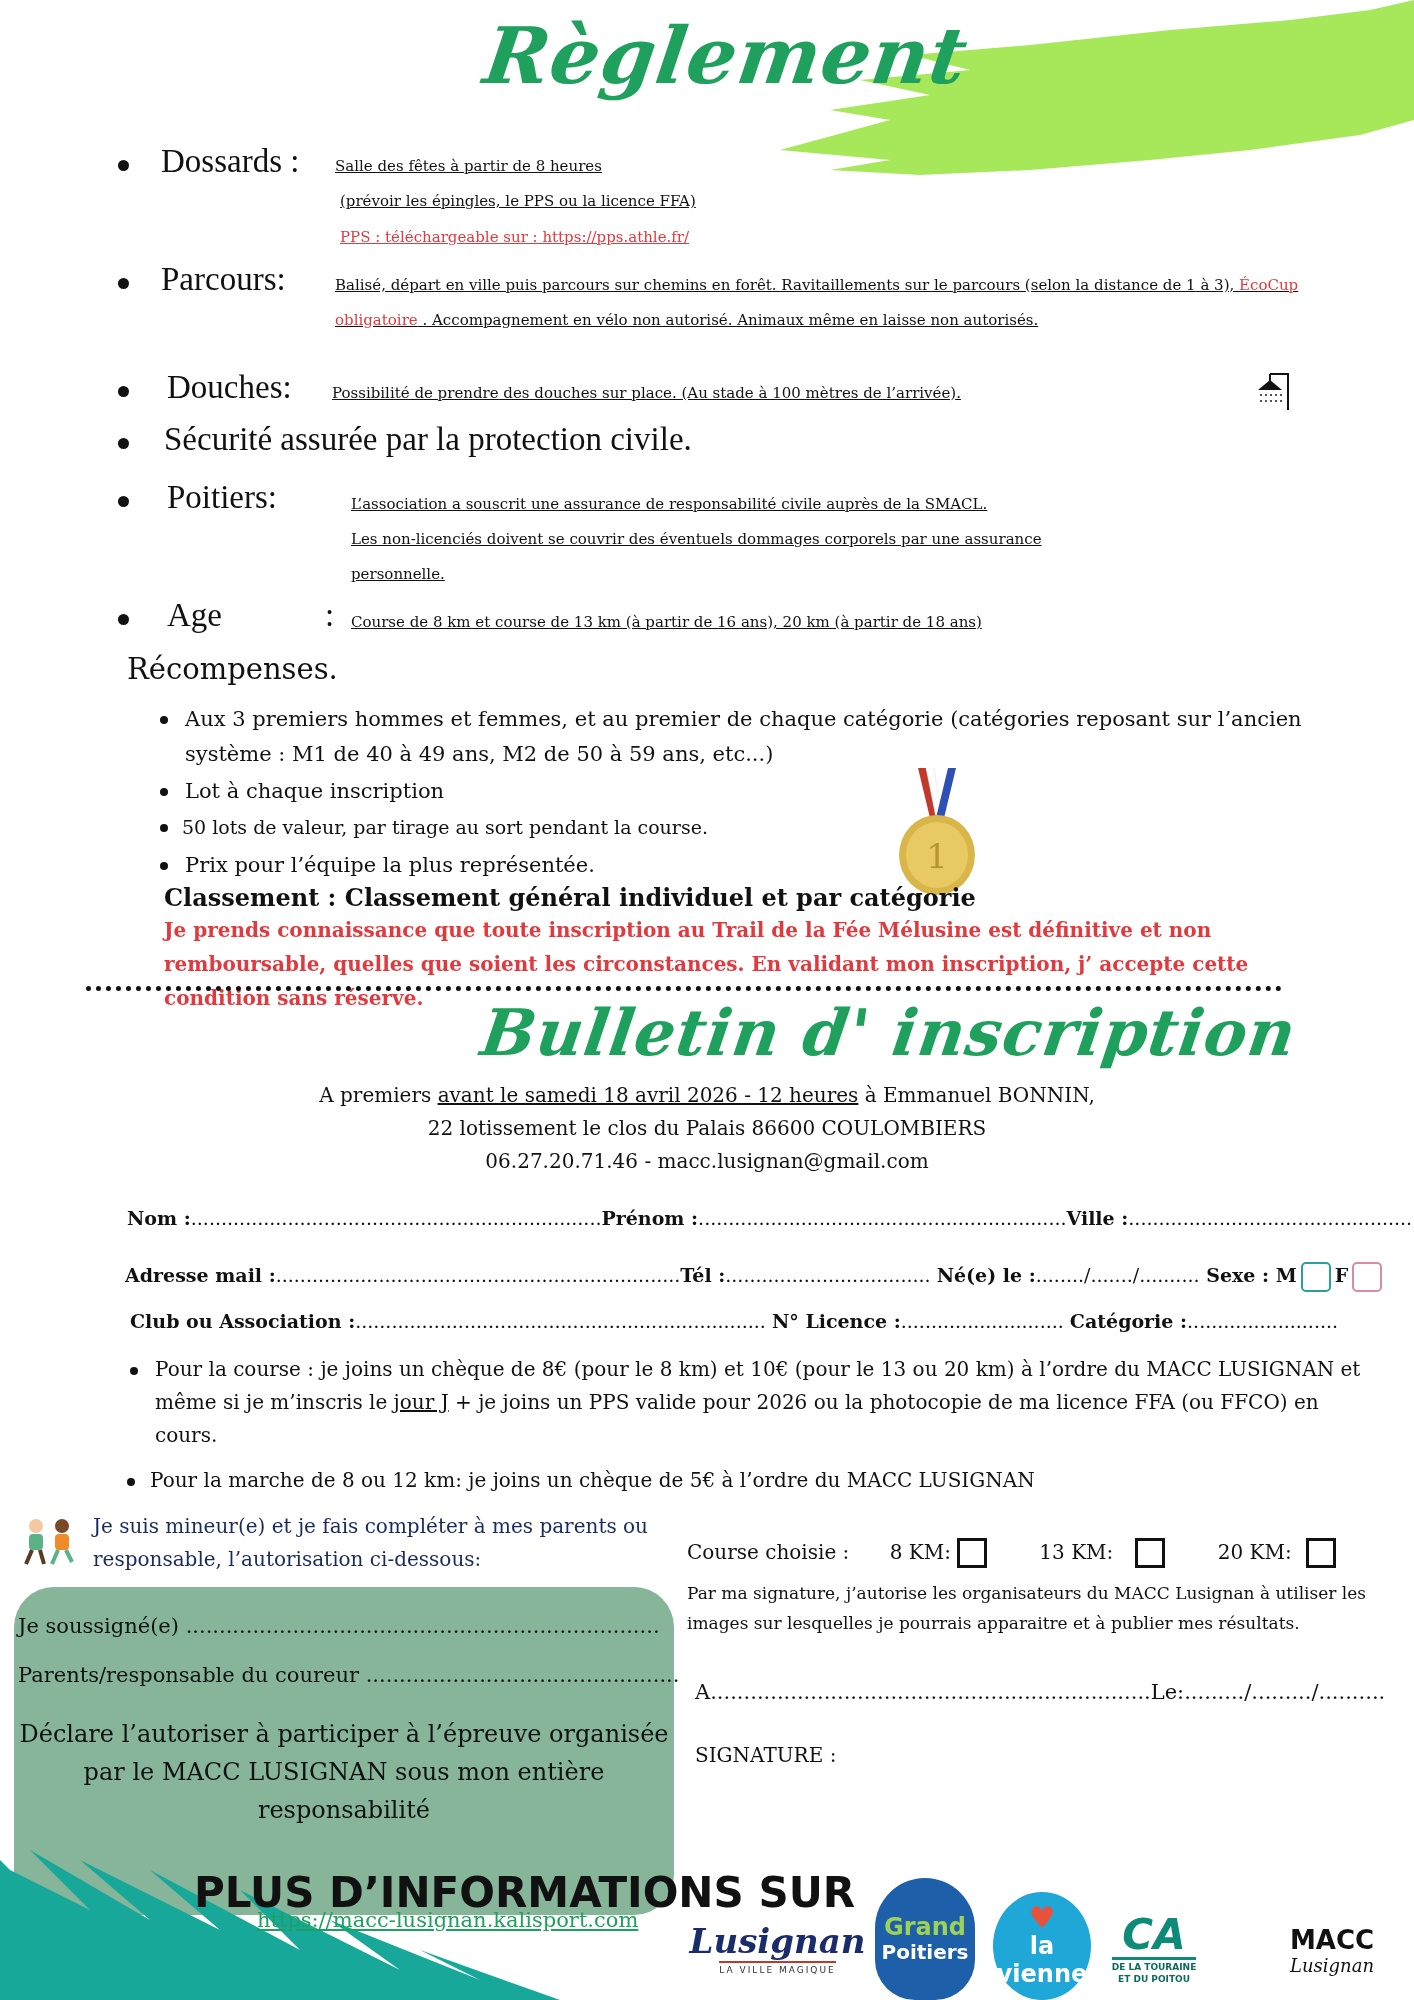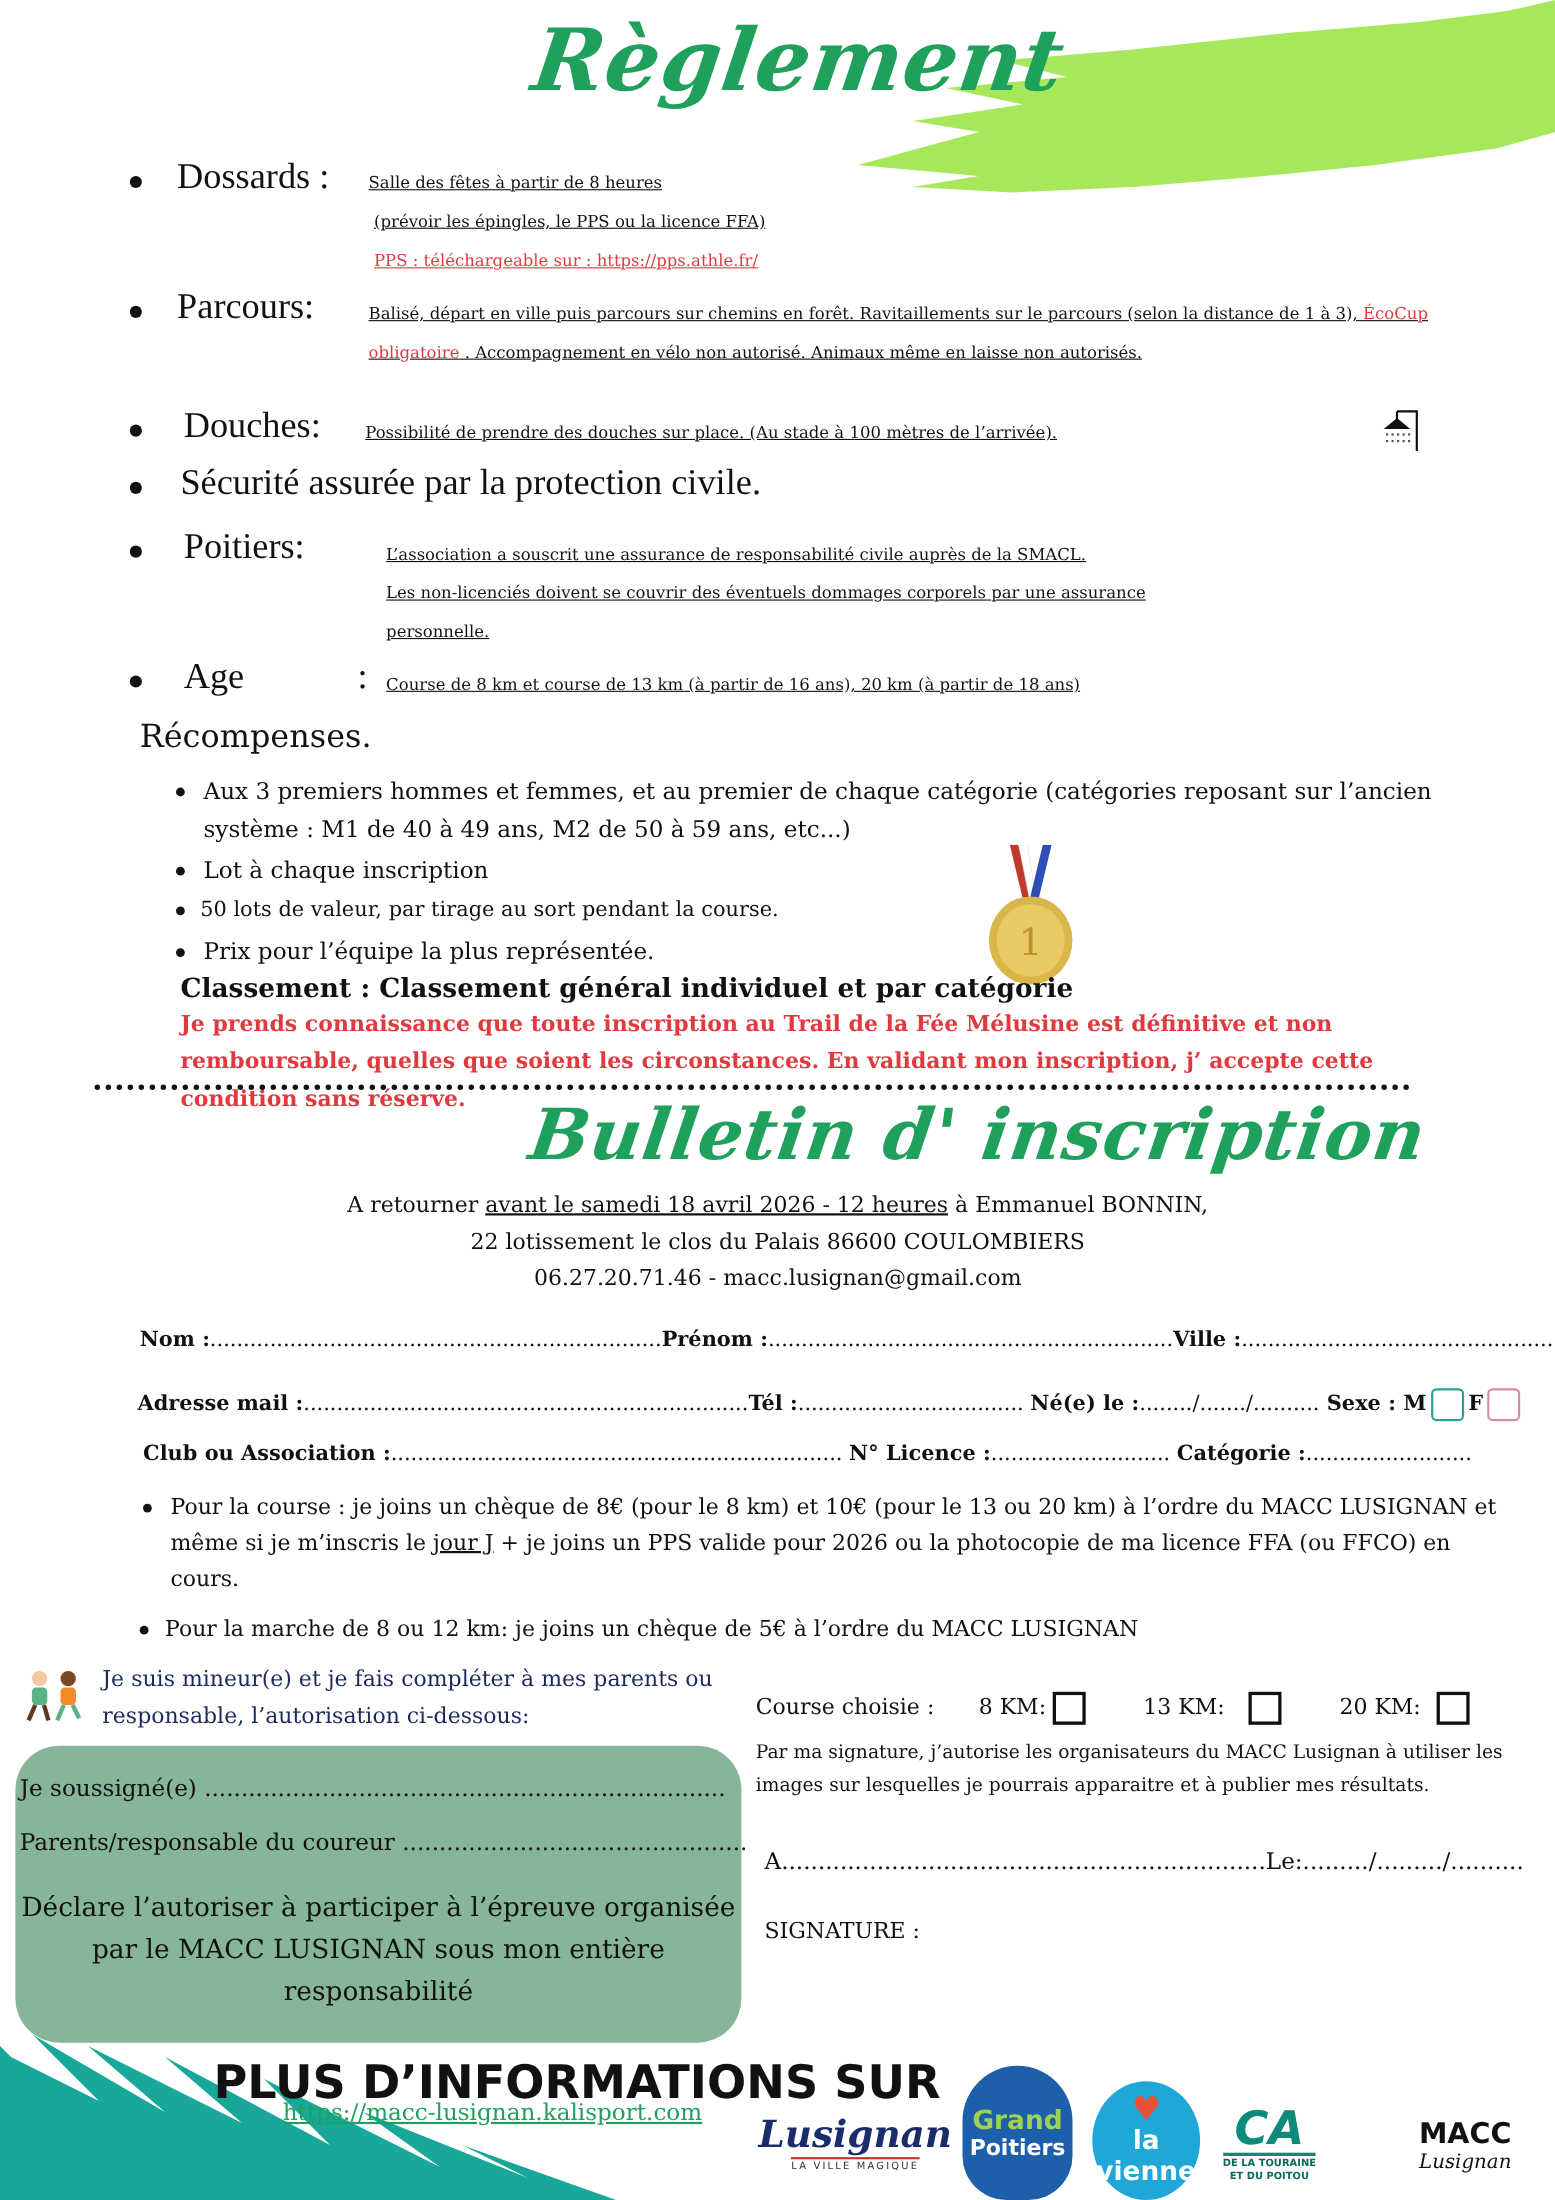--- a/index.html
+++ b/index.html
@@ -37,21 +37,21 @@
   .dots { font-weight: normal; letter-spacing: 0; }
   .sex-box { display: inline-block; width: 26px; height: 26px; border-radius: 5px; vertical-align: middle; margin: 0 4px; }
   .sex-m { border: 2px solid #2aa198; }
   .sex-f { border: 2px solid #d98aa8; }
 
   .payment { position: absolute; font-family: "DejaVu Serif", serif; font-size: 20px; line-height: 33px; }
 
   .minor-header { position: absolute; left: 93px; top: 1510px; width: 600px; font-family: "DejaVu Serif", serif; font-size: 20px; line-height: 33px; color: #1a2a5e; }
   .kids-icon { position: absolute; left: 14px; top: 1518px; width: 70px; height: 50px; }
   .green-box {
-    position: absolute; left: 14px; top: 1587px; width: 660px; height: 270px;
+    position: absolute; left: 14px; top: 1587px; width: 660px; height: 328px;
     background: #86b59a; border-radius: 40px;
   }
   .gb-line { position: absolute; left: 4px; font-family: "DejaVu Serif", serif; font-size: 21px; white-space: nowrap; }
   .gb-declare { position: absolute; left: 0; top: 128px; width: 660px; text-align: center; font-family: "DejaVu Serif", serif; font-size: 24px; line-height: 38px; }
 
   .course-choice { position: absolute; left: 687px; top: 1538px; font-family: "DejaVu Serif", serif; font-size: 20px; white-space: nowrap; }
   .km-box { display: inline-block; width: 24px; height: 24px; border: 3px solid #111; vertical-align: middle; margin-left: 6px; }
   .consent { position: absolute; left: 687px; top: 1578px; width: 700px; font-family: "DejaVu Serif", serif; font-size: 17px; line-height: 30px; }
   .place-date { position: absolute; left: 695px; top: 1680px; font-family: "DejaVu Serif", serif; font-size: 21px; white-space: nowrap; }
   .signature { position: absolute; left: 695px; top: 1743px; font-family: "DejaVu Serif", serif; font-size: 20px; }
@@ -149,21 +149,21 @@
   <ellipse cx="47" cy="87" rx="31" ry="33" fill="#e8c963"></ellipse>
   <text x="47" y="100" text-anchor="middle" font-family="DejaVu Serif, serif" font-size="34" fill="#b8942d">1</text>
 </svg>
 
 <div class="classement">Classement : Classement général individuel et par catégorie</div>
 <div class="warning">Je prends connaissance que toute inscription au Trail de la Fée Mélusine est définitive et non remboursable, quelles que soient les circonstances. En validant mon inscription, j’ accepte cette condition sans réserve.</div>
 
 <div class="dotted-sep"></div>
 
 <div id="bulletin-title" class="title-script">Bulletin d' inscription</div>
-<div class="center-line" style="top:1083px"><span>A retourner </span><span class="u">avant le samedi 18 avril 2026 - 12 heures</span><span> à Emmanuel BONNIN,</span></div>
+<div class="center-line" style="top:1083px"><span>A premiers </span><span class="u">avant le samedi 18 avril 2026 - 12 heures</span><span> à Emmanuel BONNIN,</span></div>
 <div class="center-line" style="top:1116px">22 lotissement le clos du Palais 86600 COULOMBIERS</div>
 <div class="center-line" style="top:1149px">06.27.20.71.46 - macc.lusignan@gmail.com</div>
 
 <div class="form-line" style="left:127px;top:1207px">
   <span>Nom :</span><span class="dots">....................................................................</span><span>Prénom :</span><span class="dots">.............................................................</span><span>Ville :</span><span class="dots">.......................................................</span>
 </div>
 <div class="form-line" style="left:125px;top:1262px">
   <span>Adresse mail :</span><span class="dots">...................................................................</span><span>Tél :</span><span class="dots">.................................. </span><span>Né(e) le :</span><span class="dots">......../......./..........</span> <span>Sexe : M</span><span class="sex-box sex-m"></span><span>F</span><span class="sex-box sex-f"></span>
 </div>
 <div class="form-line" style="left:130px;top:1310px">

